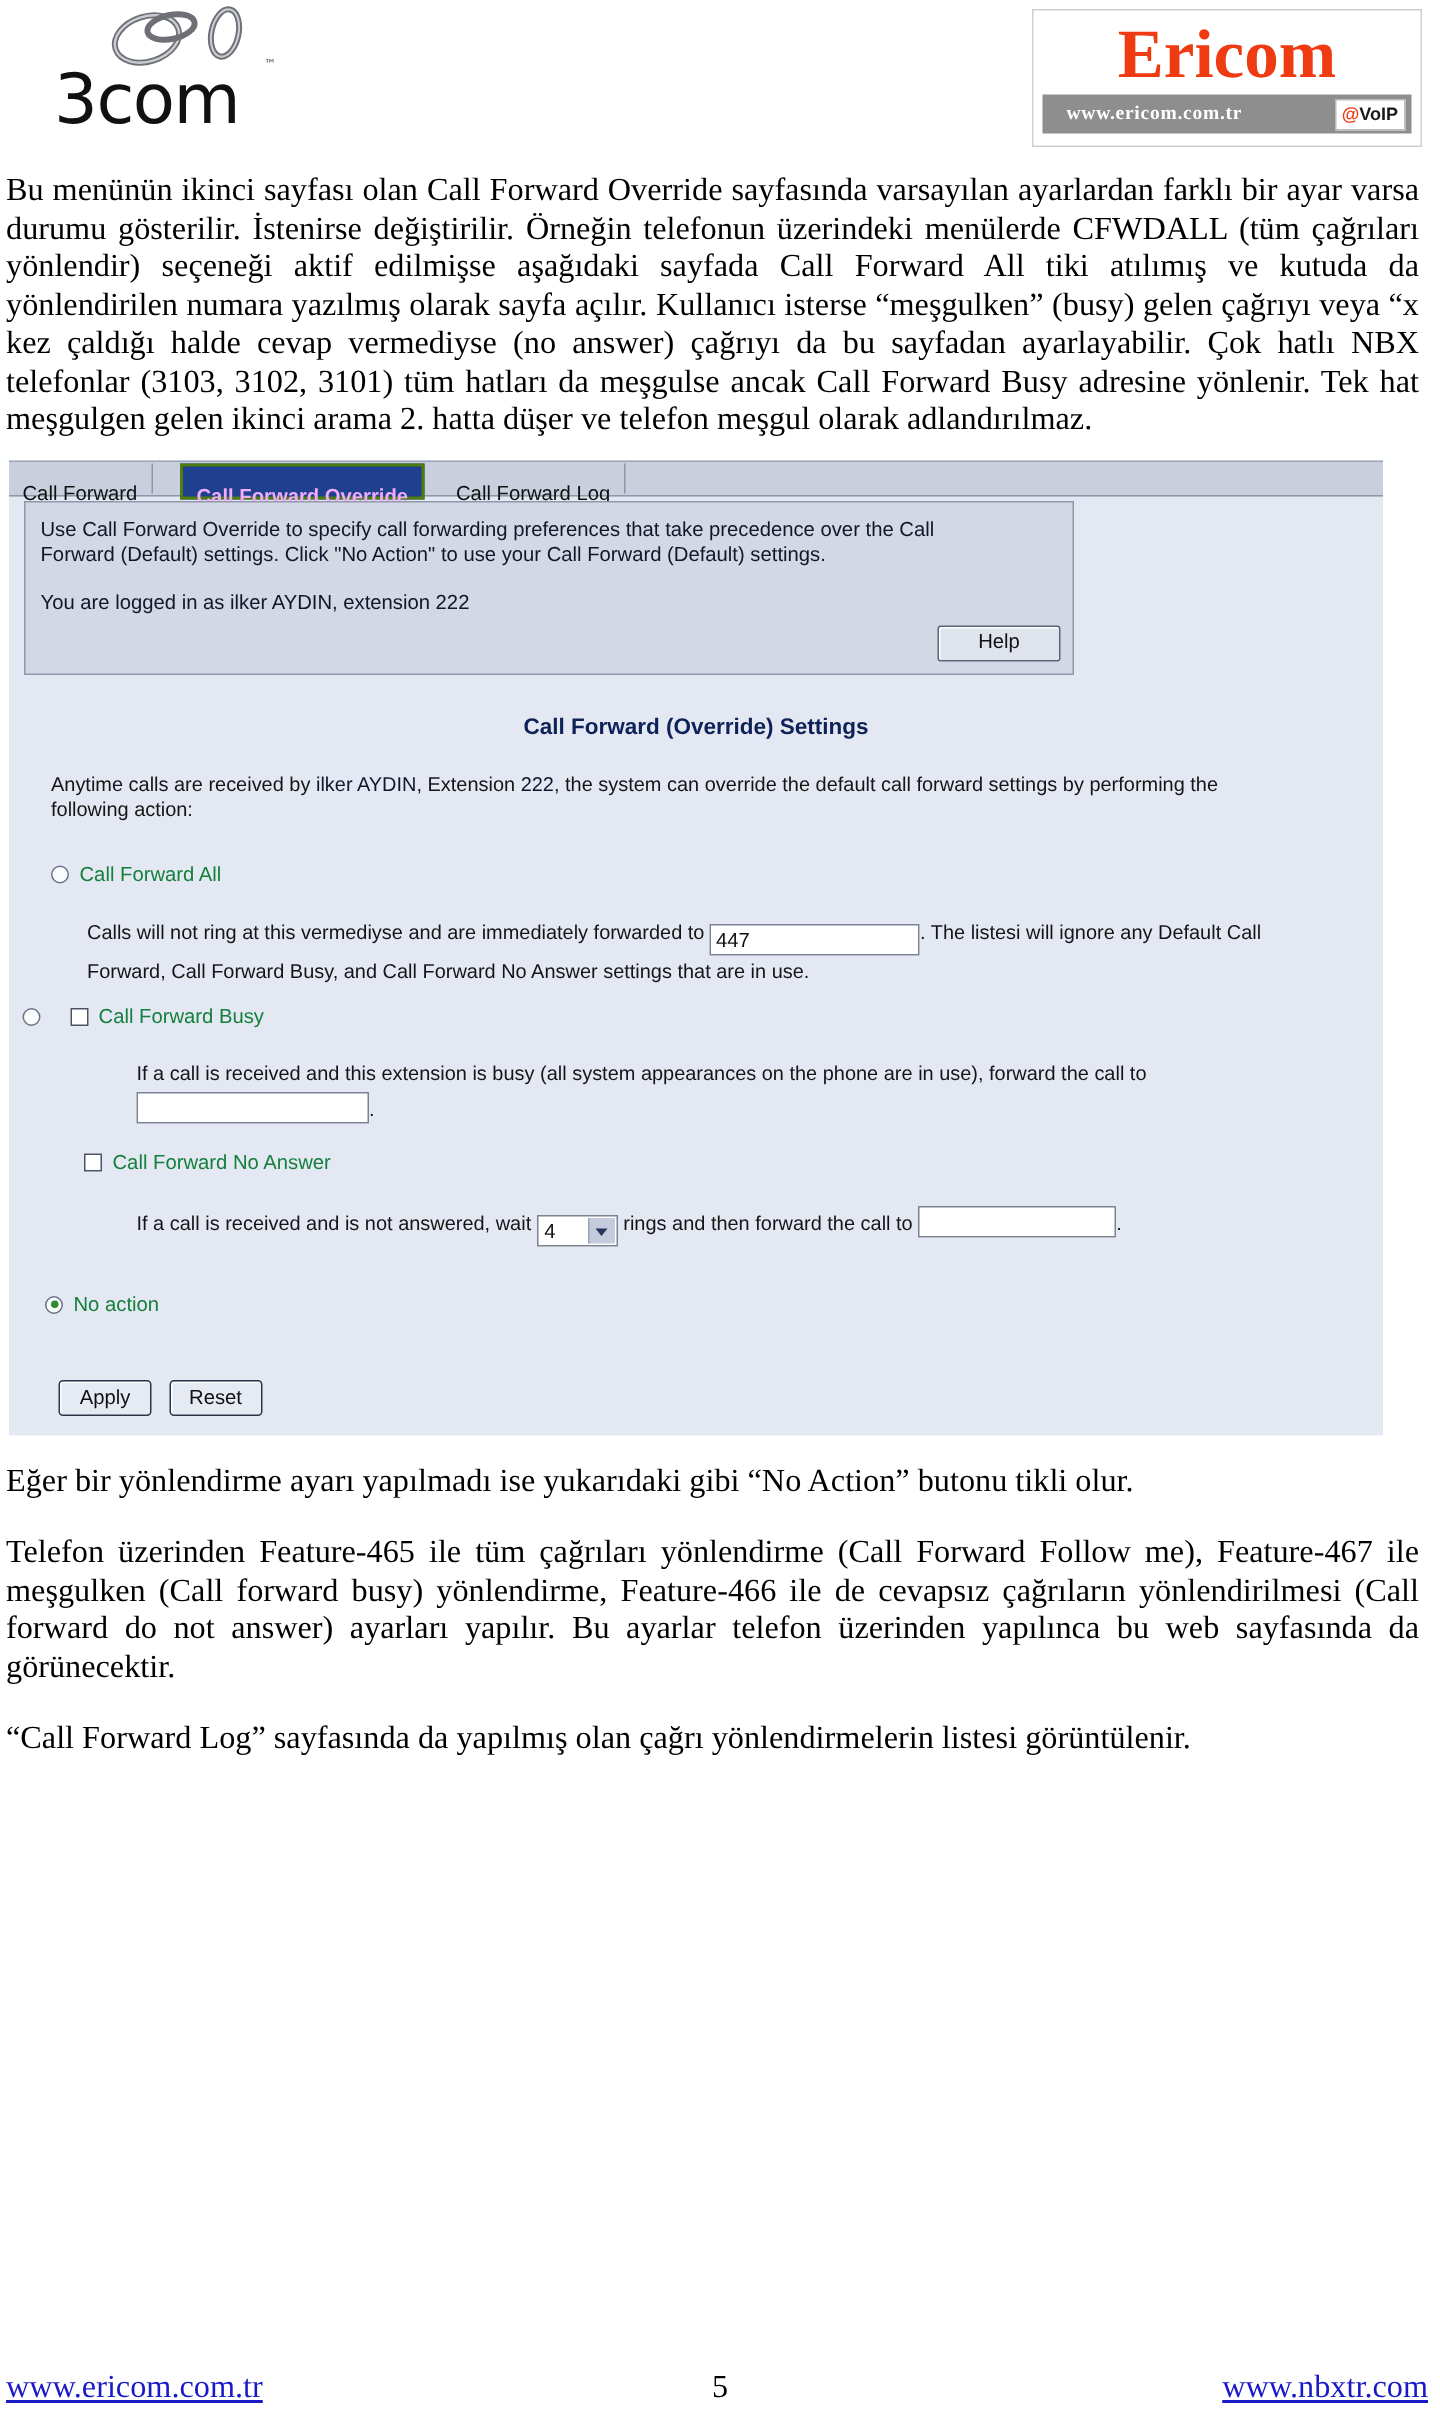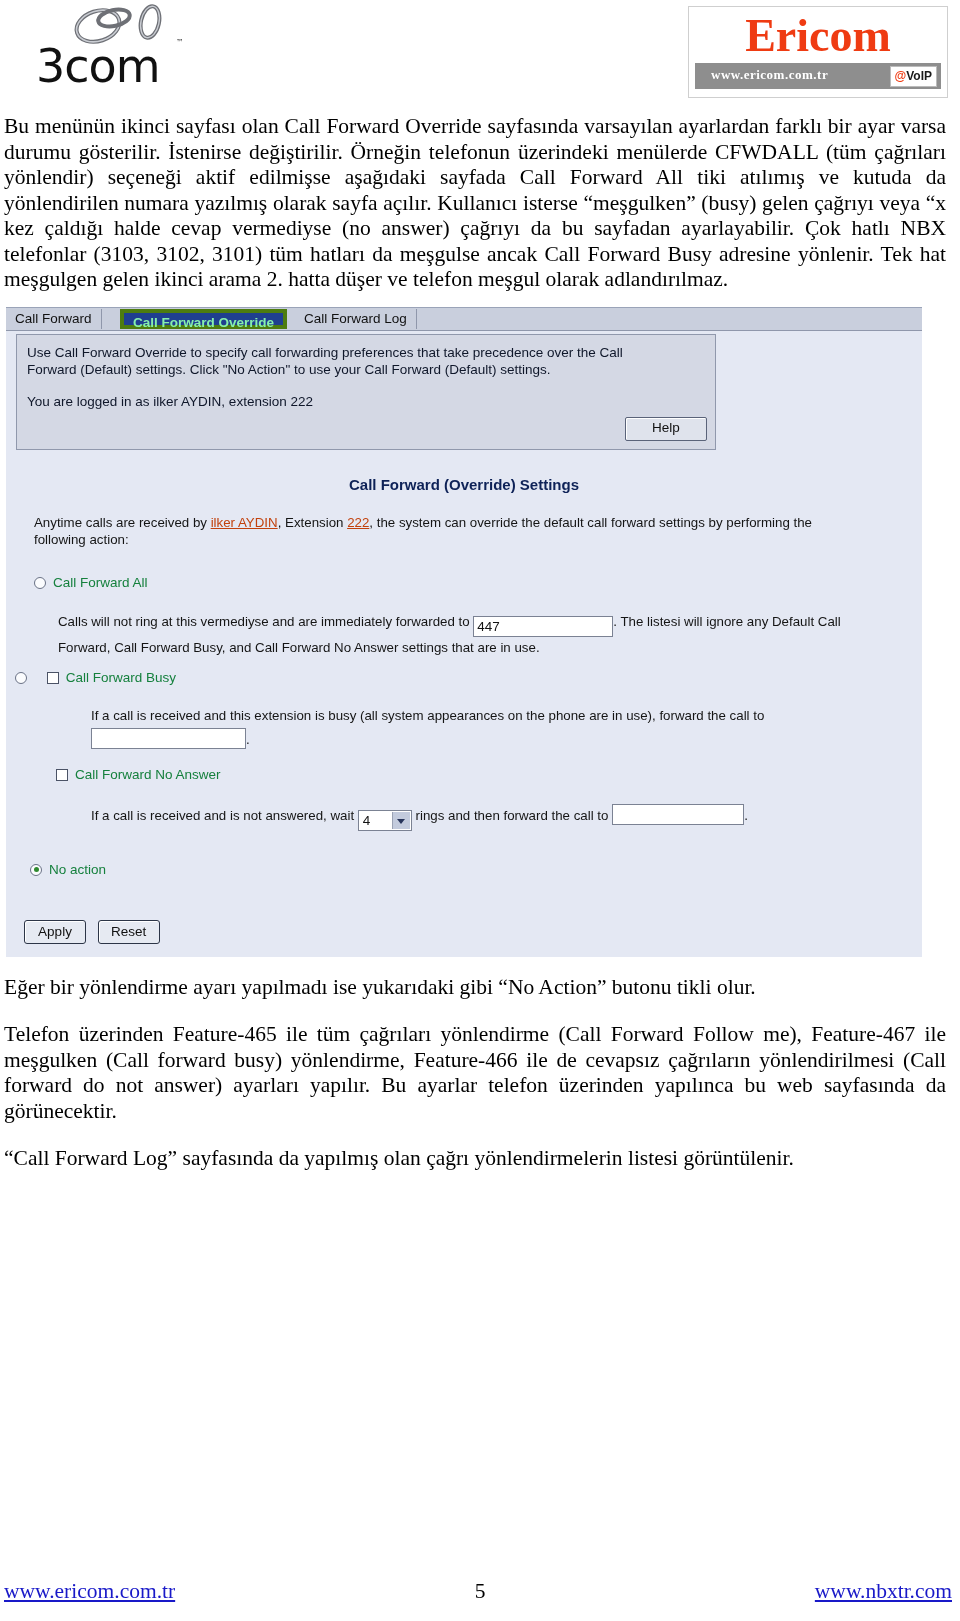--- a/index.html
+++ b/index.html
@@ -150,31 +150,31 @@
     height: 22px;
     background: #c9cfdd;
     border-bottom: 1px solid #8f97ab;
   }
   .tab {
     position: absolute;
     top: 1px;
     height: 20px;
     line-height: 20px;
     font-size: 13.5px;
-    padding: 0 9px;
+    padding: 10px 9px;
     box-sizing: border-box;
     border-right: 1px solid #8f97ab;
     white-space: nowrap;
     color: #111;
   }
   .tab.active {
     background: #1f3f8f;
-    color: #86efac;
+    color: #f0abfc;
     font-weight: bold;
-    border: 4px solid #4d7c0f;
+    border: 2px solid #4d7c0f;
   }
 
   .infobox {
     position: absolute;
     left: 10px;
     top: 26px;
     width: 700px;
     height: 116px;
     background: #d4d8e4;
     border: 1px solid #9098ac;
@@ -221,21 +221,21 @@
 
   .desc {
     position: absolute;
     left: 28px;
     top: 206px;
     width: 885px;
     font-size: 13.3px;
     line-height: 17px;
     color: #151515;
   }
-  .blue { color: #c2410c; text-decoration: underline; }
+  .blue { color: #0f172a; }
 
   .opt-row { position: absolute; font-size: 13.3px; color: #151515; }
   .radio {
     display: inline-block;
     width: 12px; height: 12px;
     border: 1px solid #6a7286;
     border-radius: 50%;
     background: #fbfcfe;
     vertical-align: -2px;
     box-sizing: border-box;
@@ -317,20 +317,21 @@
     background: #e6eaf2;
     border: 1px solid #2c3547;
     border-radius: 3px;
     font-size: 13.5px;
     line-height: 22px;
     text-align: center;
     color: #111;
     padding: 0 8px;
     box-sizing: border-box;
     box-shadow: inset 1px 1px 0 #ffffff;
+    margin-left: 15px;
   }
 
   
   .footer {
     position: absolute;
     left: 0;
     bottom: 14px;
     width: 960px;
     height: 28px;
     font-family: "Liberation Serif", serif;

